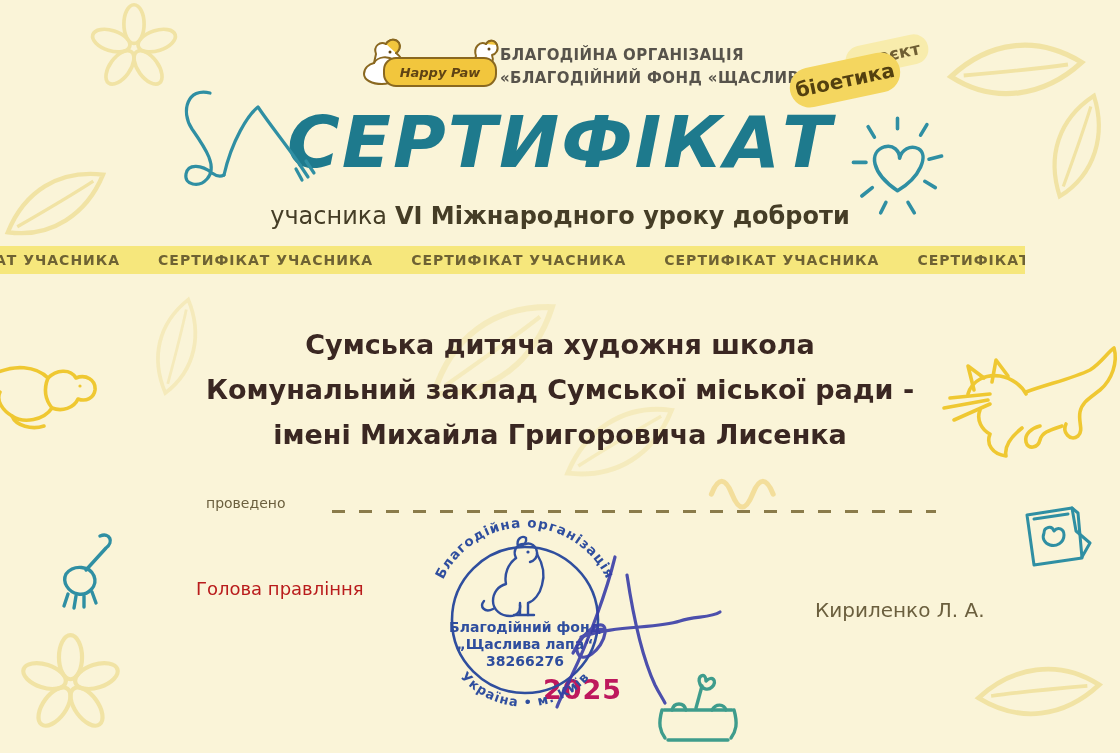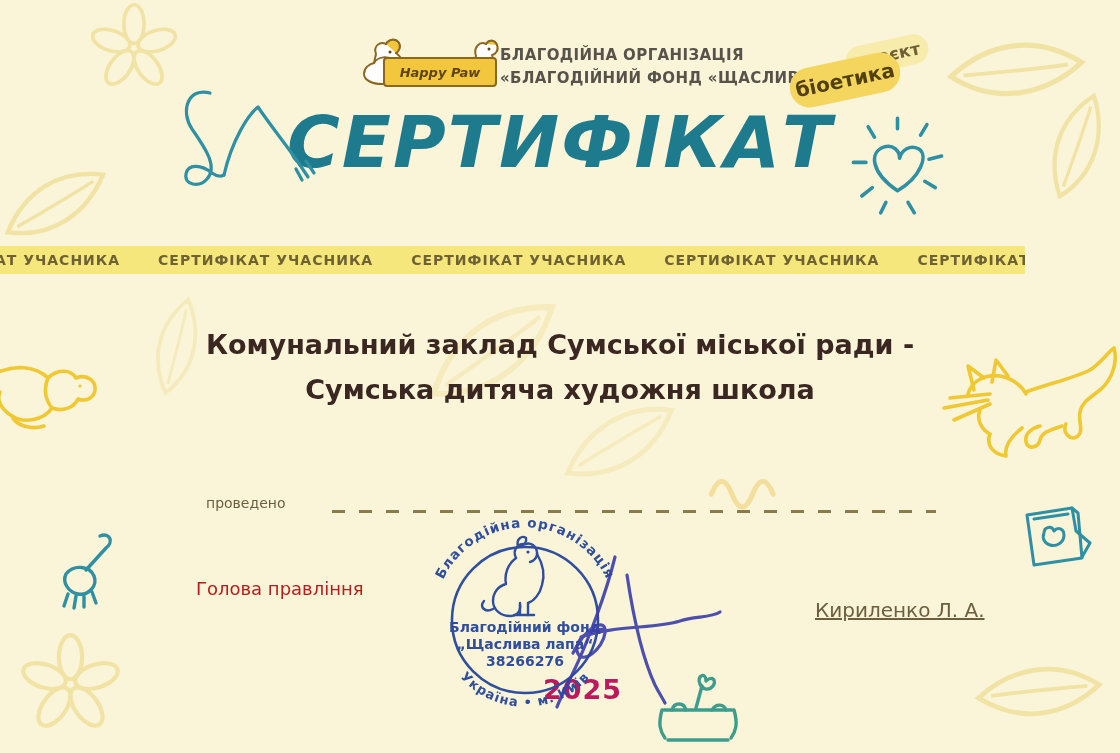--- a/index.html
+++ b/index.html
@@ -13,21 +13,21 @@
   
   .org-text{left:500px;top:44px;color:#57534B;font-size:15px;font-weight:600;
     letter-spacing:.4px;line-height:23px;}
   .badge{border-radius:24px;display:flex;align-items:center;justify-content:center;
     font-weight:700;}
   .badge-project{left:845px;top:40px;width:84px;height:30px;background:#F8ECAC;
     color:#6F5F33;font-size:17px;transform:rotate(-12deg);}
   .badge-bio{left:789px;top:60px;width:112px;height:40px;background:#F4D65F;
     color:#53400F;font-size:20px;transform:rotate(-12deg);}
   .logo-banner{left:383px;top:57px;width:110px;height:26px;background:#F2C63D;
-    border:2px solid #8A6820;border-radius:4px;display:flex;align-items:center;
+    border:2px solid #8A6820;border-radius:13px;display:flex;align-items:center;
     justify-content:center;color:#5F4314;font-size:13px;font-weight:700;font-style:italic;}
 
   
   .title{left:0;top:100px;width:100%;text-align:center;color:#1E7A8D;
     font-size:72px;font-weight:800;font-style:italic;letter-spacing:2px;}
   .subtitle{left:0;top:202px;width:100%;text-align:center;color:#453D26;font-size:24px;}
   .subtitle b{margin-left:8px;}
 
   
   .ribbon{left:0;top:246px;width:100%;height:28px;background:#F6E77C;
@@ -39,21 +39,21 @@
   .recipient{left:0;top:322px;width:100%;text-align:center;color:#3A2722;
     font-size:27px;font-weight:700;line-height:45px;}
 
   
   .conducted{left:206px;top:495px;color:#6B5F3E;font-size:14px;}
   .dash-line{left:332px;top:510px;width:604px;height:3px;
     background-image:repeating-linear-gradient(90deg,#8A7B4A 0 13px,transparent 13px 27px);}
 
   
   .role-left{left:196px;top:577px;color:#b91c1c;font-size:18px;line-height:24px;}
-  .name-right{left:815px;top:598px;color:#6B5F3E;font-size:20px;text-decoration:underline;}
+  .name-right{left:815px;top:598px;color:#6B5F3E;font-size:20px;}
   .year{left:543px;top:674px;color:#be185d;font-size:27px;font-weight:800;letter-spacing:1px;}
 
   svg{overflow:visible;}
   .stamp-text{fill:#2F4E9E;font-family:"DejaVu Sans","Liberation Sans",sans-serif;}
 </style>
 </head>
 <body>
 
 <div class="certificate">
 
@@ -123,33 +123,37 @@
     <div>«БЛАГОДІЙНИЙ ФОНД «ЩАСЛИВА ЛАПА»</div>
   </div>
   <div class="abs badge badge-project">
     <span>проєкт</span>
   </div>
   <div class="abs badge badge-bio">
     <span>біоетика</span>
   </div>
 
   <div class="abs title">СЕРТИФІКАТ</div>
+  <div class="abs subtitle">
+    <span>учасника</span><b>VI Міжнародного уроку доброти</b>
+  </div>
 
   <div class="abs ribbon">
     <span>СЕРТИФІКАТ УЧАСНИКА</span>
     <span>СЕРТИФІКАТ УЧАСНИКА</span>
     <span>СЕРТИФІКАТ УЧАСНИКА</span>
     <span>СЕРТИФІКАТ УЧАСНИКА</span>
     <span>СЕРТИФІКАТ УЧАСНИКА</span>
 
   </div>
 
   <div class="abs recipient">
+    <div>Сумська дитяча художня школа</div>
     <div>Комунальний заклад Сумської міської ради -</div>
-    <div>Сумська дитяча художня школа</div>
+    <div>імені Михайла Григоровича Лисенка</div>
   </div>
 
   <div class="abs conducted">проведено</div>
   <div class="abs dash-line"></div>
 
   <div class="abs role-left">
     <div>Голова правління</div>
   </div>
   <div class="abs name-right">Кириленко Л. А.</div>
   <div class="abs year">2025</div>

